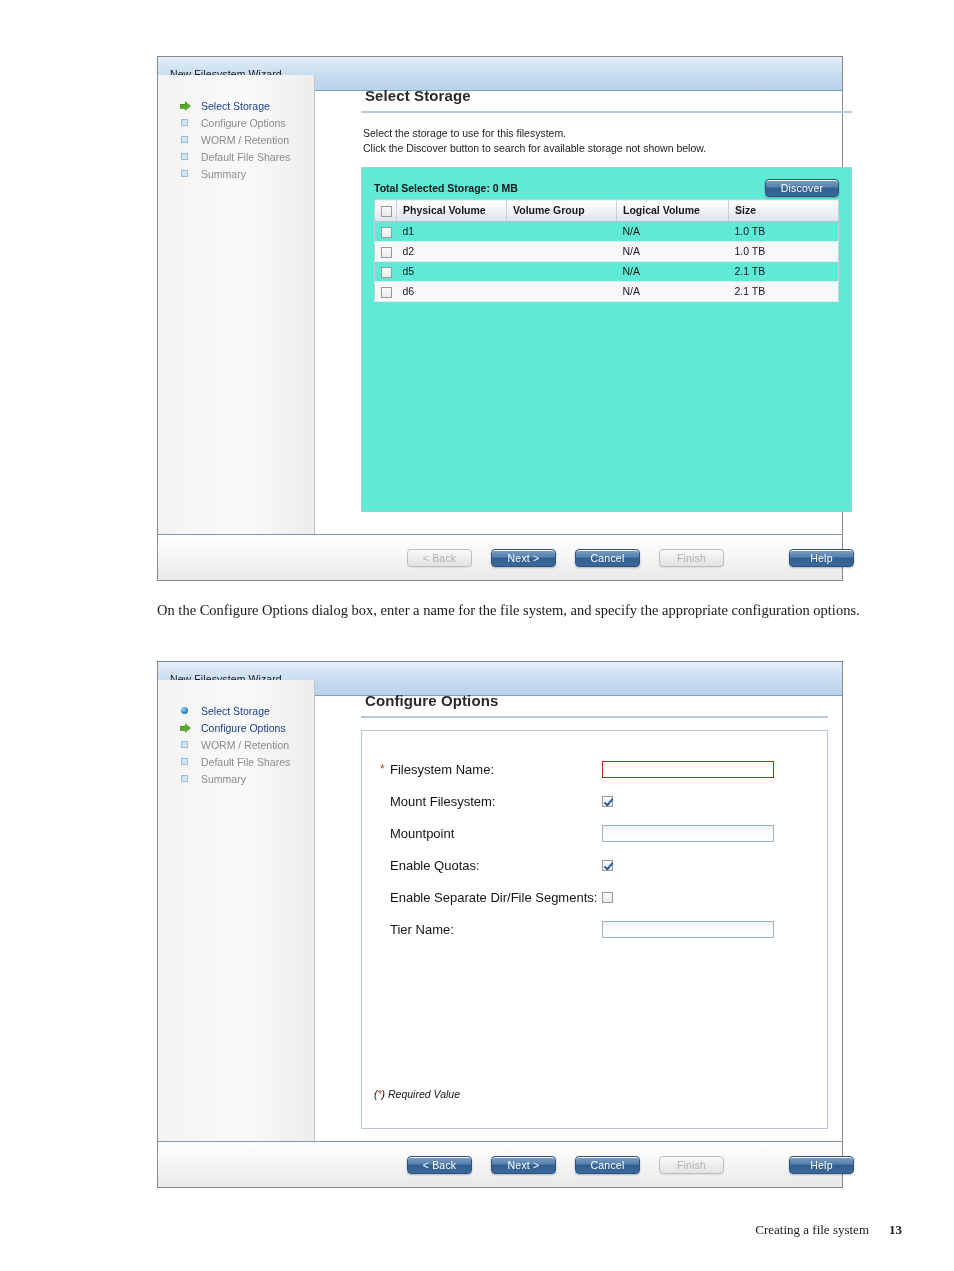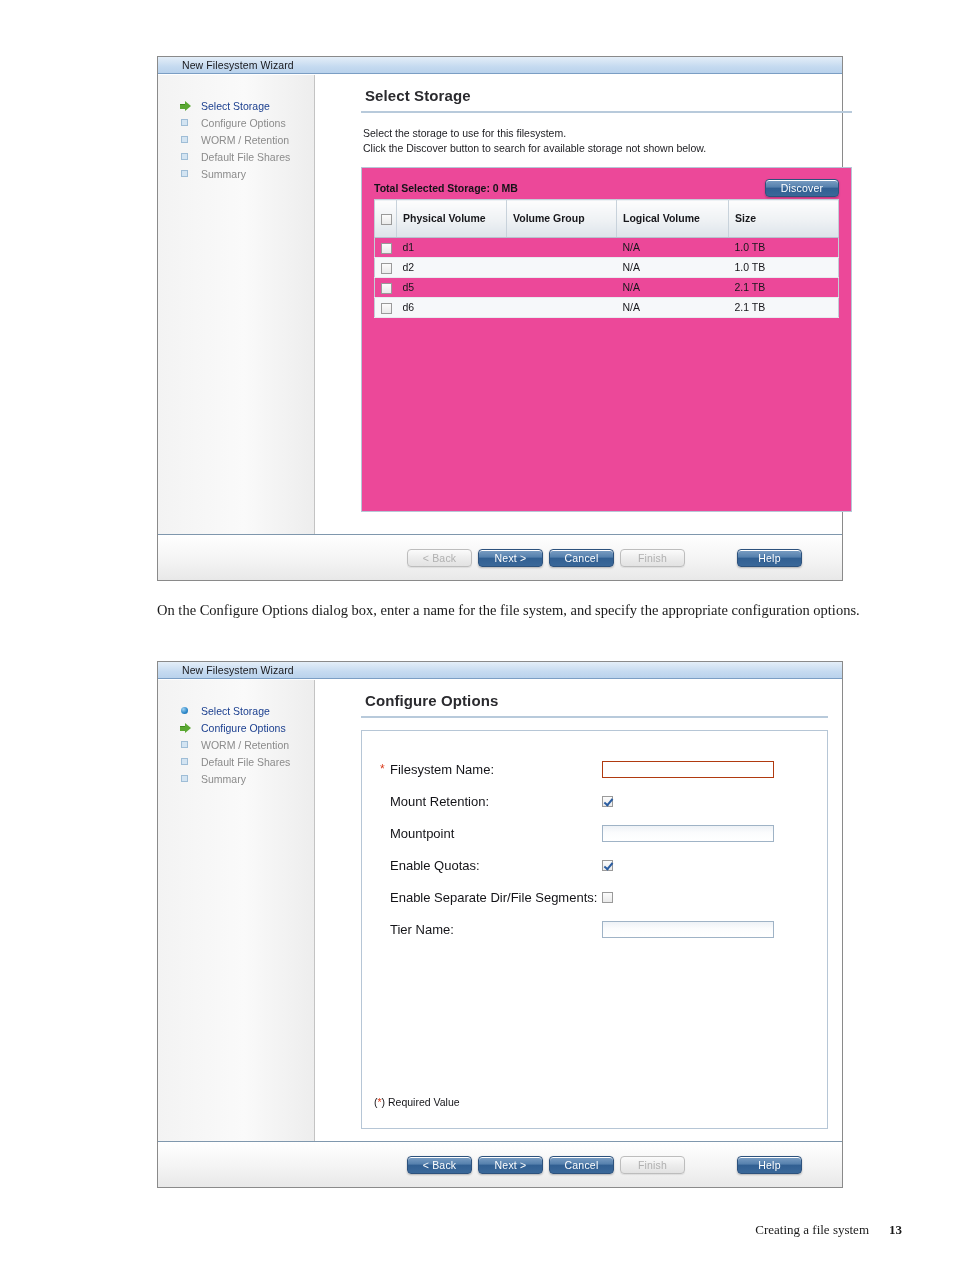--- a/index.html
+++ b/index.html
@@ -19,26 +19,26 @@
   .wizard {
     position: absolute;
     background: #ffffff;
     border: 1px solid #8a8a8a;
     box-sizing: border-box;
   }
   .wizard-1 { left: 157px; top: 56px; width: 686px; height: 525px; }
   .wizard-2 { left: 157px; top: 661px; width: 686px; height: 527px; }
 
   .titlebar {
-    height: 17px;
+    height: 34px;
     background: linear-gradient(to bottom, #e4eef8 0%, #c5daf0 60%, #b9d2ec 100%);
     border-bottom: 1px solid #7b9ec4;
     display: flex;
     align-items: center;
-    padding-left: 24px;
+    padding-left: 12px;
     box-sizing: border-box;
   }
   .titlebar-text {
     font-size: 10.5px;
     color: #18181c;
     letter-spacing: 0.1px;
     white-space: nowrap;
   }
 
   .wizard-body {
@@ -139,21 +139,21 @@
     padding-left: 2px;
     font-size: 10.5px;
     color: #1c1c20;
     line-height: 14.5px;
   }
 
   
   .storage-panel {
     margin-top: 12px;
     border: 1px solid #b6c6d6;
-    background: #ec4899;
+    background: #5eead4;
     height: 345px;
     box-sizing: border-box;
     padding: 9px 12px 0 12px;
     position: relative;
   }
   .storage-head {
     display: flex;
     align-items: center;
     justify-content: space-between;
     height: 22px;
@@ -201,21 +201,21 @@
   }
   .tbl th {
     background: linear-gradient(to bottom, #fdfdfd 0%, #eef1f4 55%, #dde4ea 100%);
     border-right: 1px solid #c8d2db;
     border-bottom: 1px solid #b7c3ce;
     font-size: 10.5px;
     font-weight: bold;
     color: #17171b;
     text-align: left;
     height: 19px;
-    padding: 12px 6px;
+    padding: 4px 6px;
     box-sizing: border-box;
   }
   .tbl th:last-child { border-right: none; }
   .tbl td {
     font-size: 10.5px;
     color: #17171b;
     height: 20px;
     padding: 0 6px;
     border-bottom: 1px solid #e6ebef;
     box-sizing: border-box;
@@ -254,21 +254,21 @@
     left: 0; right: 0; bottom: 0;
     height: 45px;
     background: linear-gradient(to bottom, #ffffff 0%, #f4f4f4 55%, #e8e8e8 100%);
     border-top: 1px solid #7f97ad;
     display: flex;
     align-items: center;
   }
   .footer-btns {
     display: flex;
     align-items: center;
-    gap: 6px;
+    gap: 19px;
     margin-left: 249px;
   }
   .footer-help { margin-left: 46px; }
 
   
   .form-panel {
     margin-top: 12px;
     border: 1px solid #b6c6d6;
     background: #ffffff;
     height: 399px;
@@ -300,23 +300,24 @@
     width: 172px;
     height: 17px;
     box-sizing: border-box;
     background: linear-gradient(to bottom, #eef2f6 0%, #fbfcfd 45%, #ffffff 100%);
     border: 1px solid #9fb3c6;
   }
   .ftext.required { border: 1px solid #b03a10; background: #ffffff; }
   .req-note {
     position: absolute;
     left: 12px;
-    bottom: 20px;
+    bottom: 28px;
     font-size: 10.5px;
     color: #141418;
+    font-style: italic;
   }
   .req-note .star { color: #d93a1a; }
 
   
   .prose {
     position: absolute;
     left: 157px;
     top: 598px;
     width: 745px;
     font-size: 14.5px;
@@ -487,21 +488,21 @@
       <div class="form-panel">
 
         <div class="frow">
           <span class="freq">*</span>
           <span class="flabel">Filesystem Name:</span>
           <input class="ftext required" type="text" value="" style="">
         </div>
 
         <div class="frow">
           <span class="freq"></span>
-          <span class="flabel">Mount Retention:</span>
+          <span class="flabel">Mount Filesystem:</span>
           <span class="cbox checked"></span>
         </div>
 
         <div class="frow">
           <span class="freq"></span>
           <span class="flabel">Mountpoint</span>
           <input class="ftext" type="text" value="" style="">
         </div>
 
         <div class="frow">

